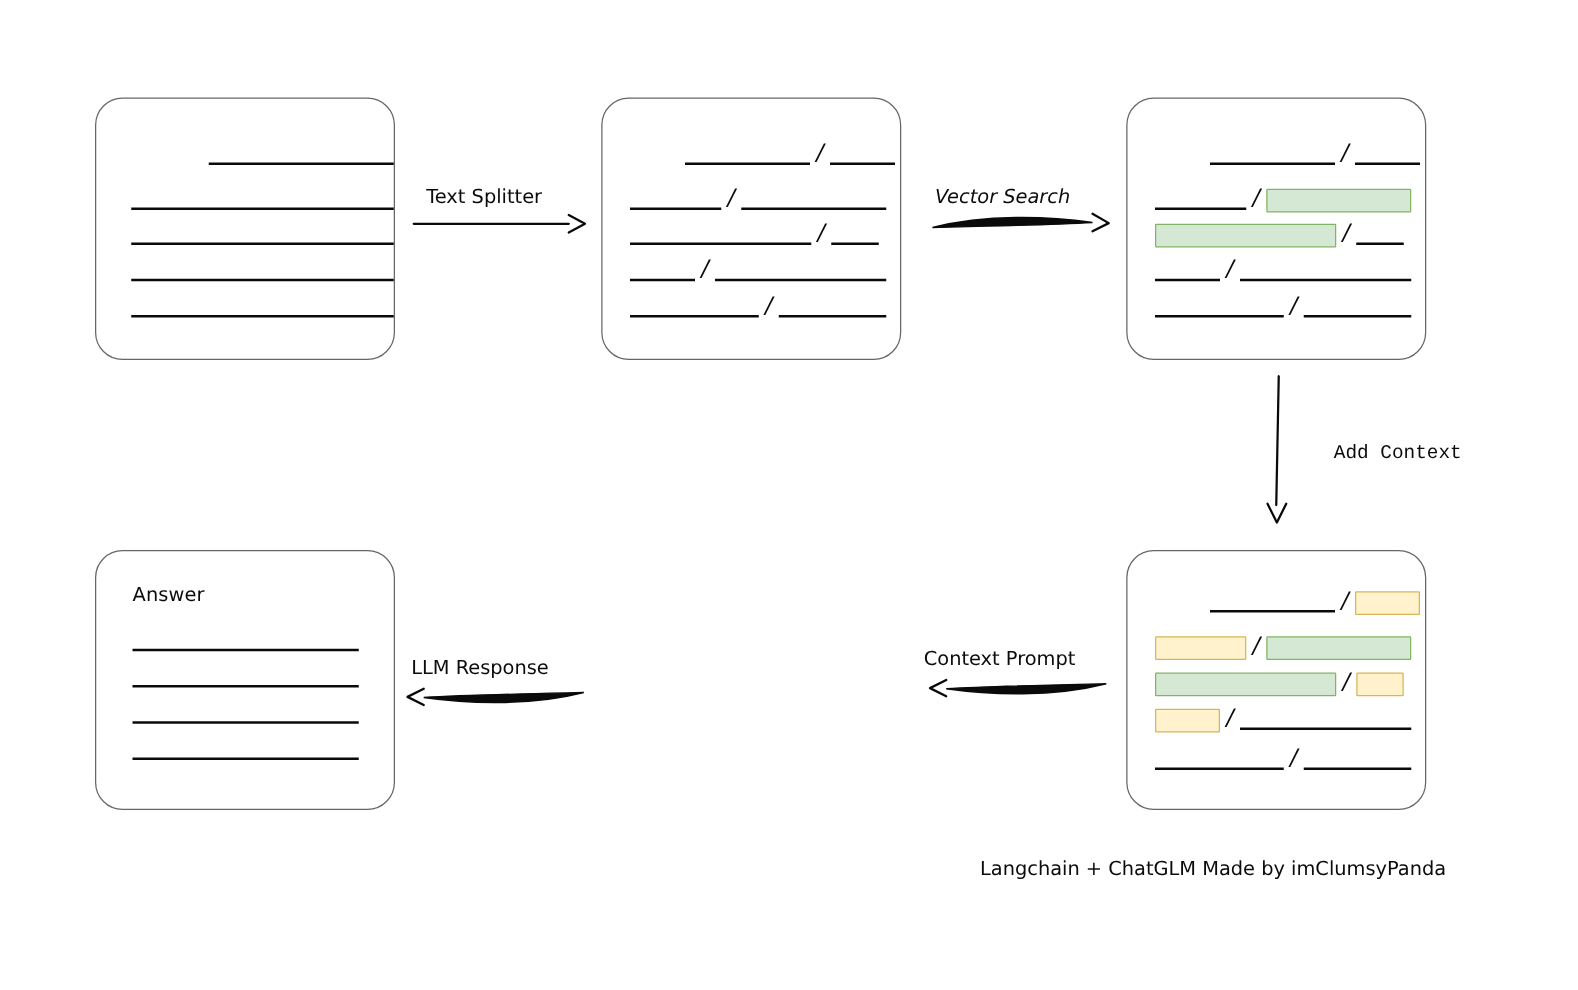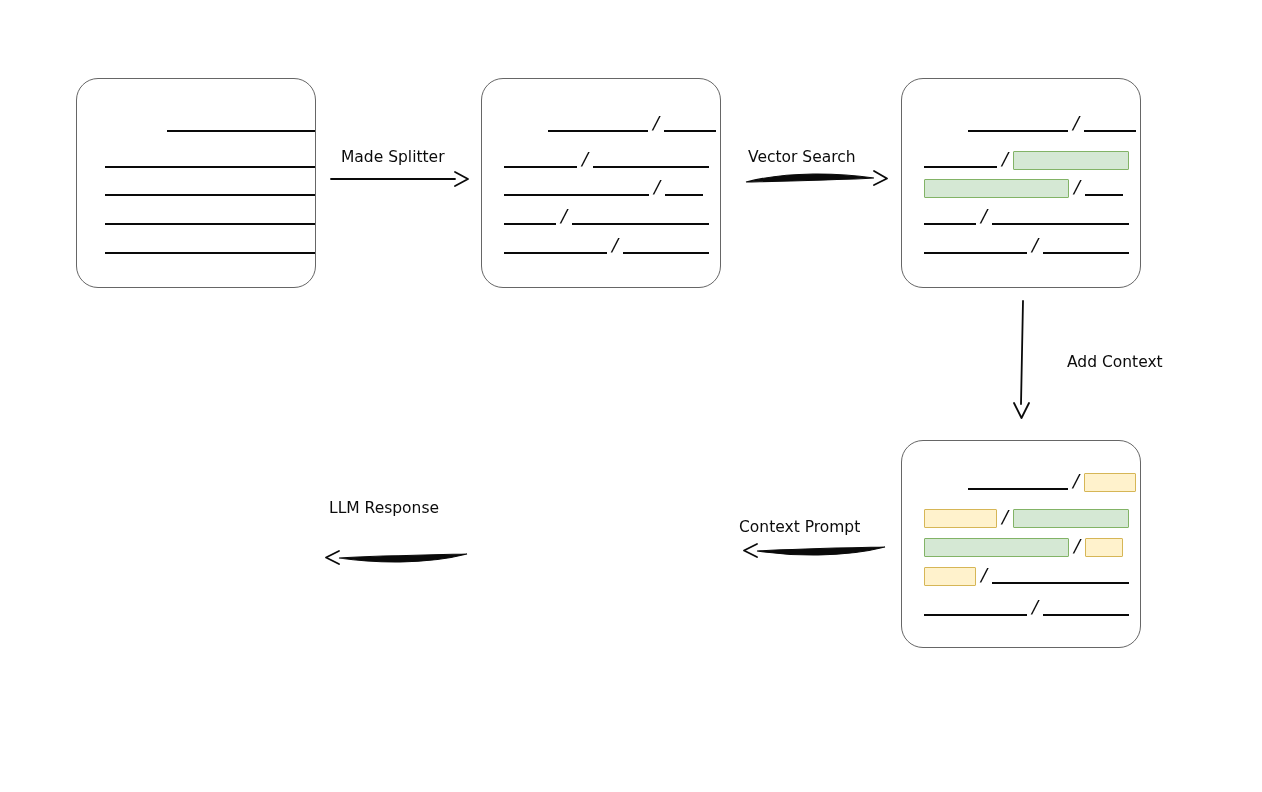--- a/index.html
+++ b/index.html
@@ -142,21 +142,21 @@
       </div>
       <div class="row" style="top:128px; padding-left:28px;">
         <div class="seg line" style="width:212px;"></div>
       </div>
       <div class="row" style="top:157px; padding-left:28px;">
         <div class="seg line" style="width:212px;"></div>
       </div>
     </div>
   </div>
 
-  <div class="edge-label" style="left:341px; top:148px;">Made Splitter</div>
+  <div class="edge-label" style="left:341px; top:148px;">Text Splitter</div>
   <svg class="edge-svg" style="left:330px; top:168px;" width="140" height="22" viewBox="0 0 140 22">
     <path d="M1,11 L125,11" fill="none" stroke="#0a0a0a" stroke-width="1.8" stroke-linecap="round"></path>
     <path d="M125,4 L138,11 L125,18" fill="none" stroke="#0a0a0a" stroke-width="1.8" stroke-linejoin="round" stroke-linecap="round"></path>
   </svg>
 
   <div class="card" style="left:481px; top:78px; width:240px; height:210px;">
     <div class="rows">
       <div class="row" style="top:35px; padding-left:22px;">
         <div class="spacer" style="width:44px;"></div>
         <div class="seg line" style="width:100px;"></div>
@@ -179,21 +179,21 @@
         <div class="seg line" style="width:137px;"></div>
       </div>
       <div class="row" style="top:157px; padding-left:22px;">
         <div class="seg line" style="width:103px;"></div>
         <div class="slash">/</div>
         <div class="seg line" style="width:86px;"></div>
       </div>
     </div>
   </div>
 
-  <div class="edge-label" style="left:748px; top:148px;">Vector Search</div>
+  <div class="edge-label" style="left:748px; top:148px;font-style:italic;">Vector Search</div>
   <svg class="edge-svg" style="left:744px; top:167px;" width="146" height="24" viewBox="0 0 146 24">
     <path d="M2,15 C45,4 95,6 130,11 C95,13 45,14 2,15 Z" fill="#0a0a0a" stroke="#0a0a0a" stroke-width="1.1"></path>
     <path d="M130,4 L143,11.5 L130,18" fill="none" stroke="#0a0a0a" stroke-width="1.8" stroke-linejoin="round" stroke-linecap="round"></path>
   </svg>
 
   <div class="card" style="left:901px; top:78px; width:240px; height:210px;">
     <div class="rows">
       <div class="row" style="top:35px; padding-left:22px;">
         <div class="spacer" style="width:44px;"></div>
         <div class="seg line" style="width:100px;"></div>
@@ -216,21 +216,21 @@
         <div class="seg line" style="width:137px;"></div>
       </div>
       <div class="row" style="top:157px; padding-left:22px;">
         <div class="seg line" style="width:103px;"></div>
         <div class="slash">/</div>
         <div class="seg line" style="width:86px;"></div>
       </div>
     </div>
   </div>
 
-  <div class="edge-label" style="left:1067px; top:353px;">Add Context</div>
+  <div class="edge-label" style="left:1067px; top:353px;font-family:Liberation Mono, monospace;">Add Context</div>
   <svg class="edge-svg" style="left:1010px; top:300px;" width="26" height="120" viewBox="0 0 26 120">
     <path d="M13,1 L11,104" fill="none" stroke="#0a0a0a" stroke-width="1.8" stroke-linecap="round"></path>
     <path d="M4,103 L11.5,118 L19,103" fill="none" stroke="#0a0a0a" stroke-width="1.8" stroke-linejoin="round" stroke-linecap="round"></path>
   </svg>
 
   <div class="card" style="left:901px; top:440px; width:240px; height:208px;">
     <div class="rows">
       <div class="row" style="top:31px; padding-left:22px;">
         <div class="spacer" style="width:44px;"></div>
         <div class="seg line" style="width:100px;"></div>
@@ -260,21 +260,29 @@
     </div>
   </div>
 
   <div class="edge-label" style="left:739px; top:518px;">Context Prompt</div>
   <svg class="edge-svg" style="left:737px; top:538px;" width="150" height="24" viewBox="0 0 150 24">
     <path d="M148,9 C105,20 55,18 20,13 C55,11 105,10 148,9 Z" fill="#0a0a0a" stroke="#0a0a0a" stroke-width="1.1"></path>
     <path d="M20,6 L7,12.5 L20,19" fill="none" stroke="#0a0a0a" stroke-width="1.8" stroke-linejoin="round" stroke-linecap="round"></path>
   </svg>
 
 
-  <div class="edge-label" style="left:329px; top:499px;">LLM Response</div>
+  <div class="edge-label" style="left:329px; top:525px;">LLM Response</div>
   <svg class="edge-svg" style="left:317px; top:545px;" width="152" height="24" viewBox="0 0 152 24">
     <path d="M150,9 C107,20 57,18 22,13 C57,11 107,10 150,9 Z" fill="#0a0a0a" stroke="#0a0a0a" stroke-width="1.1"></path>
     <path d="M22,6 L9,12.5 L22,19" fill="none" stroke="#0a0a0a" stroke-width="1.8" stroke-linejoin="round" stroke-linecap="round"></path>
   </svg>
 
-
+  <div class="card" style="left:76px; top:440px; width:240px; height:208px;">
+    <div class="card-title" style="left:29px; top:26px;">Answer</div>
+    <div class="rule" style="left:29px; top:78px;  width:181px;"></div>
+    <div class="rule" style="left:29px; top:107px; width:181px;"></div>
+    <div class="rule" style="left:29px; top:136px; width:181px;"></div>
+    <div class="rule" style="left:29px; top:165px; width:181px;"></div>
+  </div>
+
+  <div class="footer-note" style="left:784px; top:686px;">Langchain + ChatGLM Made by imClumsyPanda</div>
 
 </div>
 
 </body></html>

